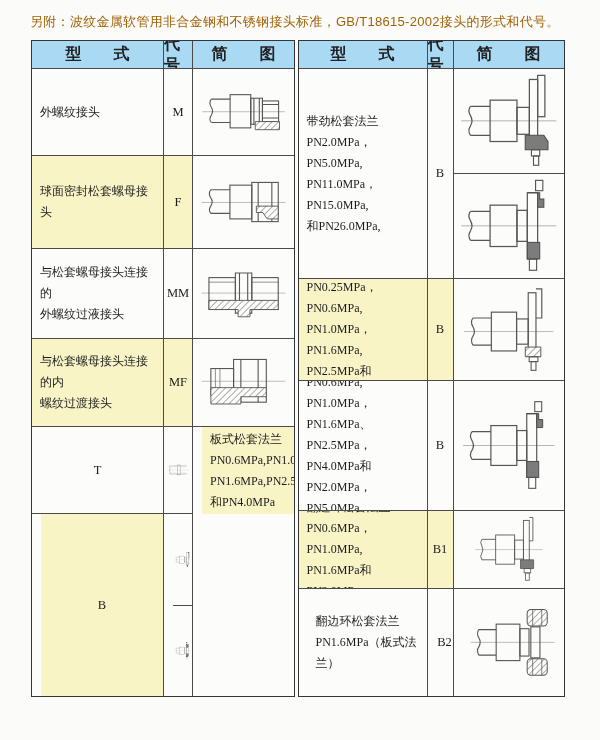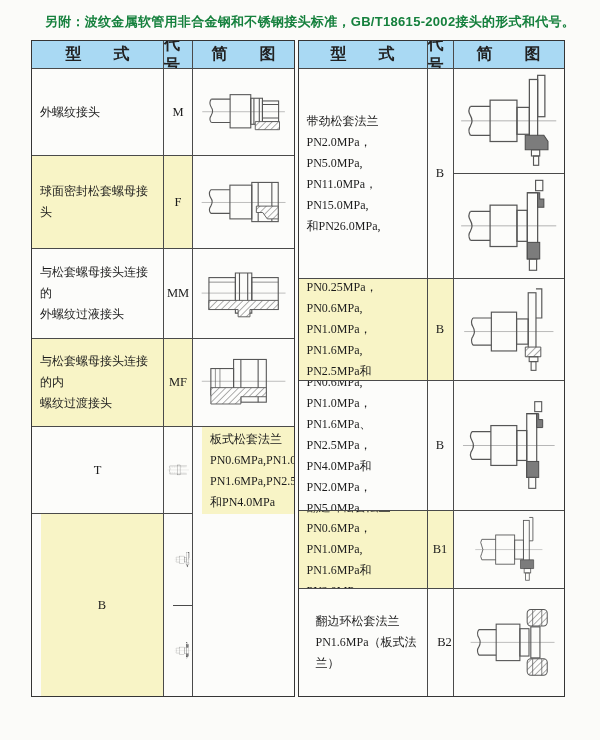--- a/index.html
+++ b/index.html
@@ -5,21 +5,21 @@
   html,body{margin:0;padding:0;}
   body{
     width:600px;height:740px;position:relative;
     background:#fbfbf9;
     font-family:"Liberation Serif","DejaVu Serif",serif;
     color:#1c1c1c;
   }
   .caption{
     position:absolute;left:30px;top:13px;width:560px;
     font-family:"Liberation Sans","DejaVu Sans",sans-serif;
-    font-size:13px;font-weight:700;color:#15803d;letter-spacing:.3px;text-align:center;
+    font-size:13px;font-weight:400;color:#a16207;letter-spacing:.3px;
   }
   .table-wrap{
     position:absolute;left:31px;top:40px;display:flex;align-items:flex-start;
   }
   .half{
     display:grid;background:#fcfcfa;
     border:1.6px solid #353535;
   }
   .half-left{grid-template-columns:132px 29px 101px;
     grid-template-rows:28px 87px 93px 90px 88px 87px 182px;}

